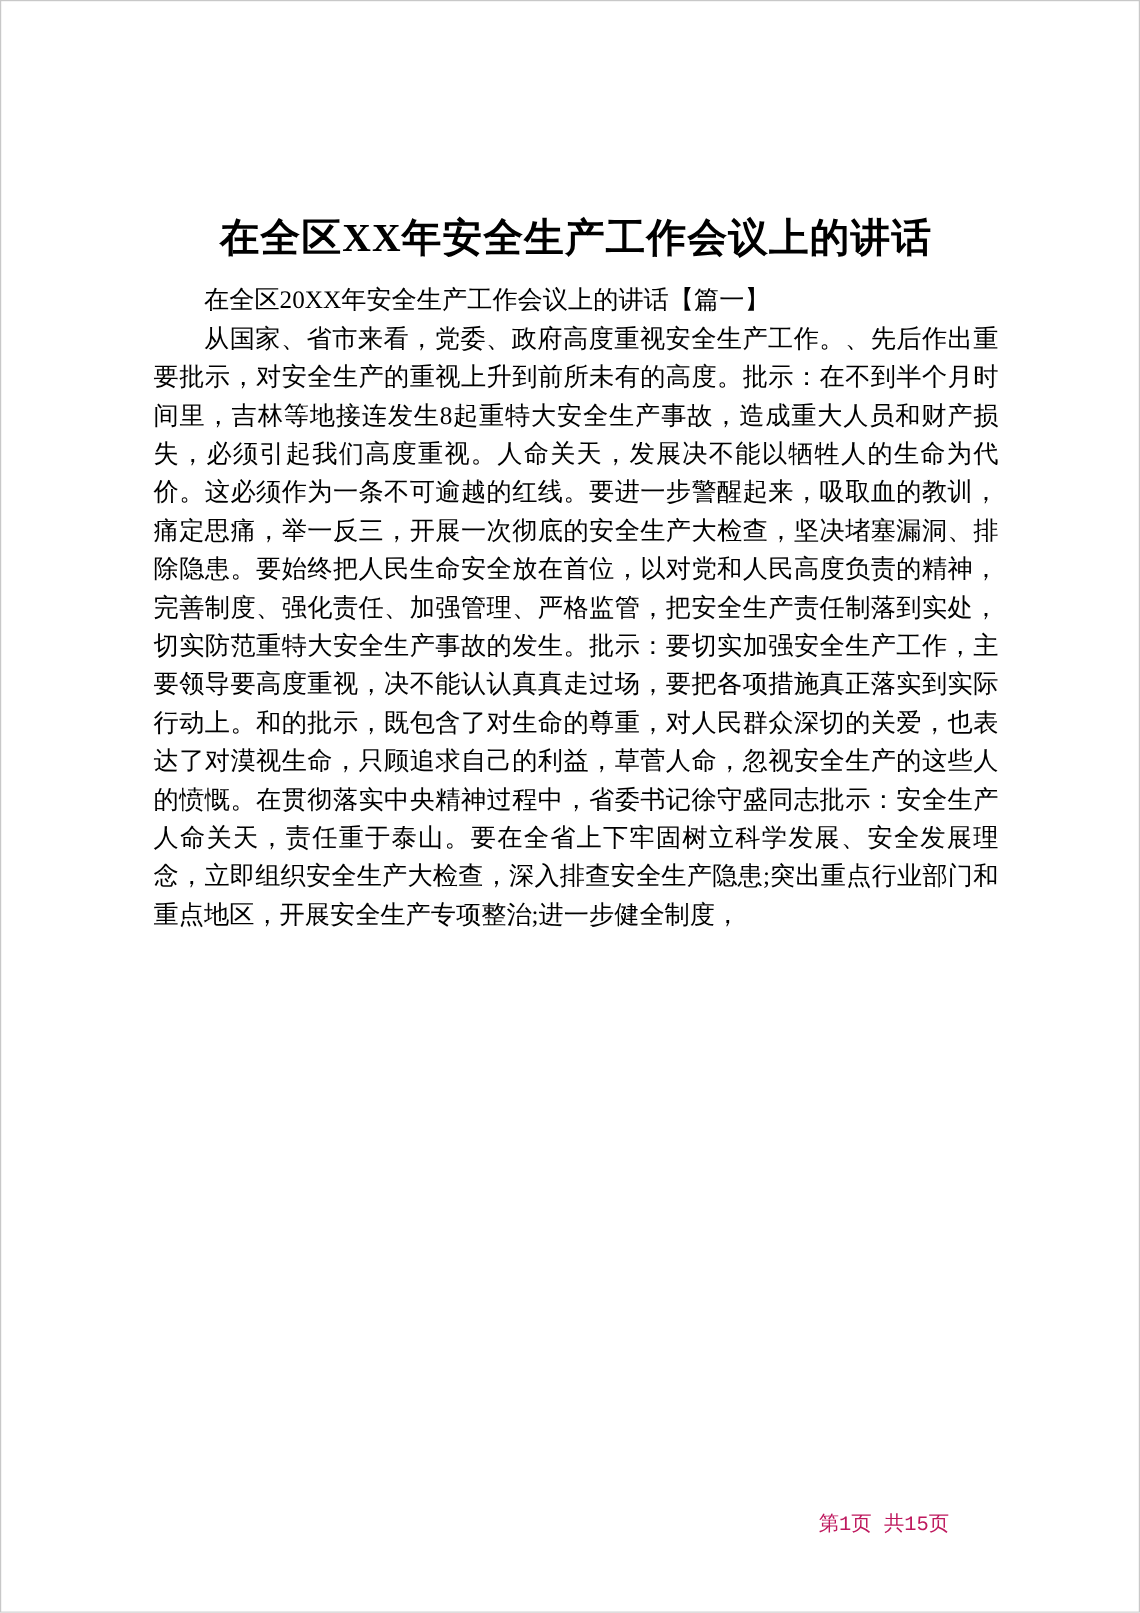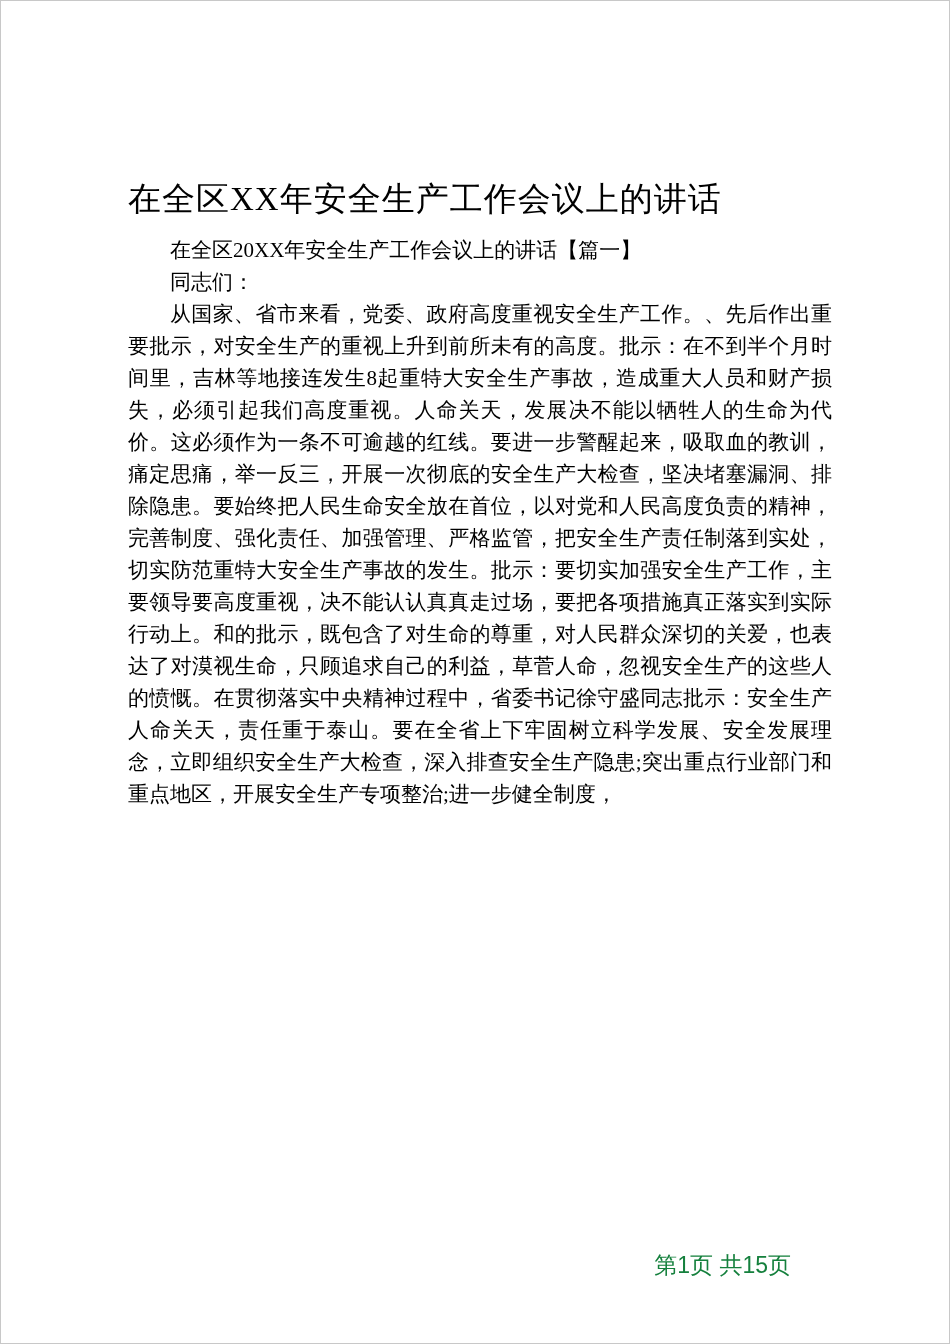--- a/index.html
+++ b/index.html
@@ -20,48 +20,48 @@
     color: #000000;
   }
   .content {
     position: absolute;
     top: 178px;
     left: 127px;
     width: 704px;
   }
   .doc-title {
     font-size: 33px;
-    font-weight: normal;
+    font-weight: bold;
+    text-align: center;
     line-height: 1.25;
     margin: 0 0 14px 0;
     letter-spacing: 1px;
   }
   .doc-body p {
     margin: 0;
     font-size: 21px;
     line-height: 32px;
     text-align: justify;
     text-indent: 2em;
     word-break: break-all;
   }
   .footer {
     position: absolute;
     right: 158px;
     bottom: 62px;
-    font-size: 23px;
-    color: #15803d;
-    font-family: Liberation Sans, sans-serif;
+    font-size: 17px;
+    color: #be185d;
+    font-family: Liberation Mono, monospace;
   }
 </style>
 </head>
 <body>
 
 <div class="page">
   <div class="content">
     <h1 class="doc-title">在全区XX年安全生产工作会议上的讲话</h1>
     <div class="doc-body">
       <p>在全区20XX年安全生产工作会议上的讲话【篇一】</p>
-      <p>同志们：</p>
       <p>从国家、省市来看，党委、政府高度重视安全生产工作。、先后作出重要批示，对安全生产的重视上升到前所未有的高度。批示：在不到半个月时间里，吉林等地接连发生8起重特大安全生产事故，造成重大人员和财产损失，必须引起我们高度重视。人命关天，发展决不能以牺牲人的生命为代价。这必须作为一条不可逾越的红线。要进一步警醒起来，吸取血的教训，痛定思痛，举一反三，开展一次彻底的安全生产大检查，坚决堵塞漏洞、排除隐患。要始终把人民生命安全放在首位，以对党和人民高度负责的精神，完善制度、强化责任、加强管理、严格监管，把安全生产责任制落到实处，切实防范重特大安全生产事故的发生。批示：要切实加强安全生产工作，主要领导要高度重视，决不能认认真真走过场，要把各项措施真正落实到实际行动上。和的批示，既包含了对生命的尊重，对人民群众深切的关爱，也表达了对漠视生命，只顾追求自己的利益，草菅人命，忽视安全生产的这些人的愤慨。在贯彻落实中央精神过程中，省委书记徐守盛同志批示：安全生产人命关天，责任重于泰山。要在全省上下牢固树立科学发展、安全发展理念，立即组织安全生产大检查，深入排查安全生产隐患;突出重点行业部门和重点地区，开展安全生产专项整治;进一步健全制度，</p>
     </div>
   </div>
   <div class="footer">第1页  共15页</div>
 </div>
 
 </body></html>

